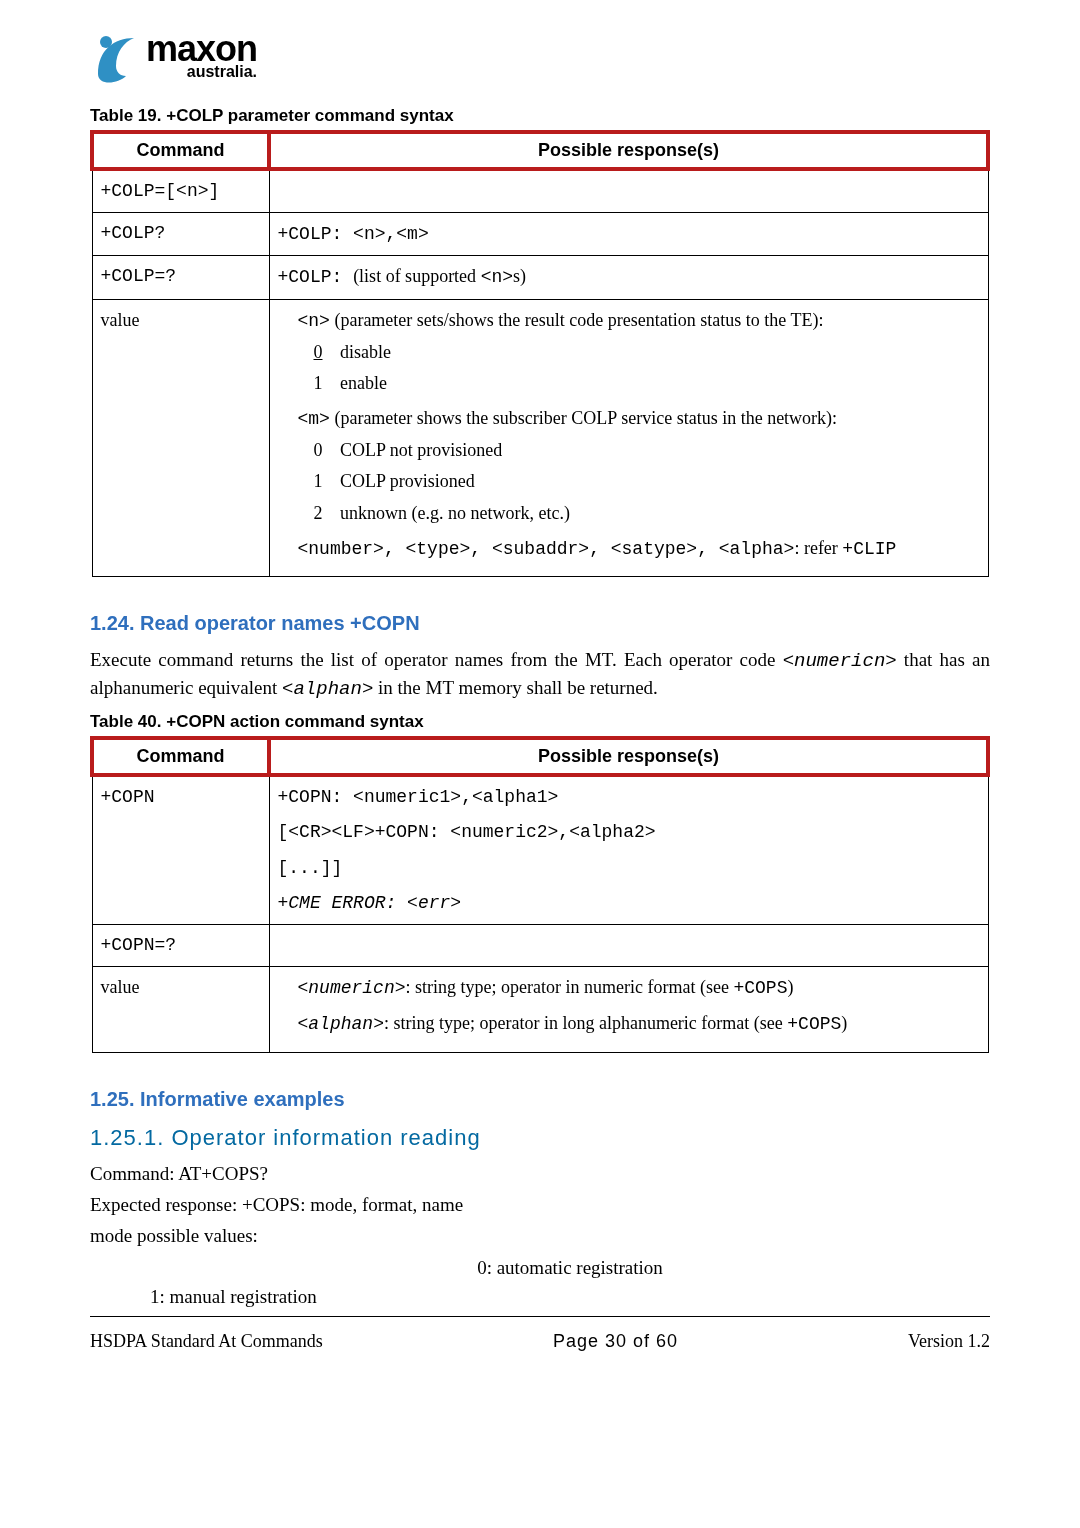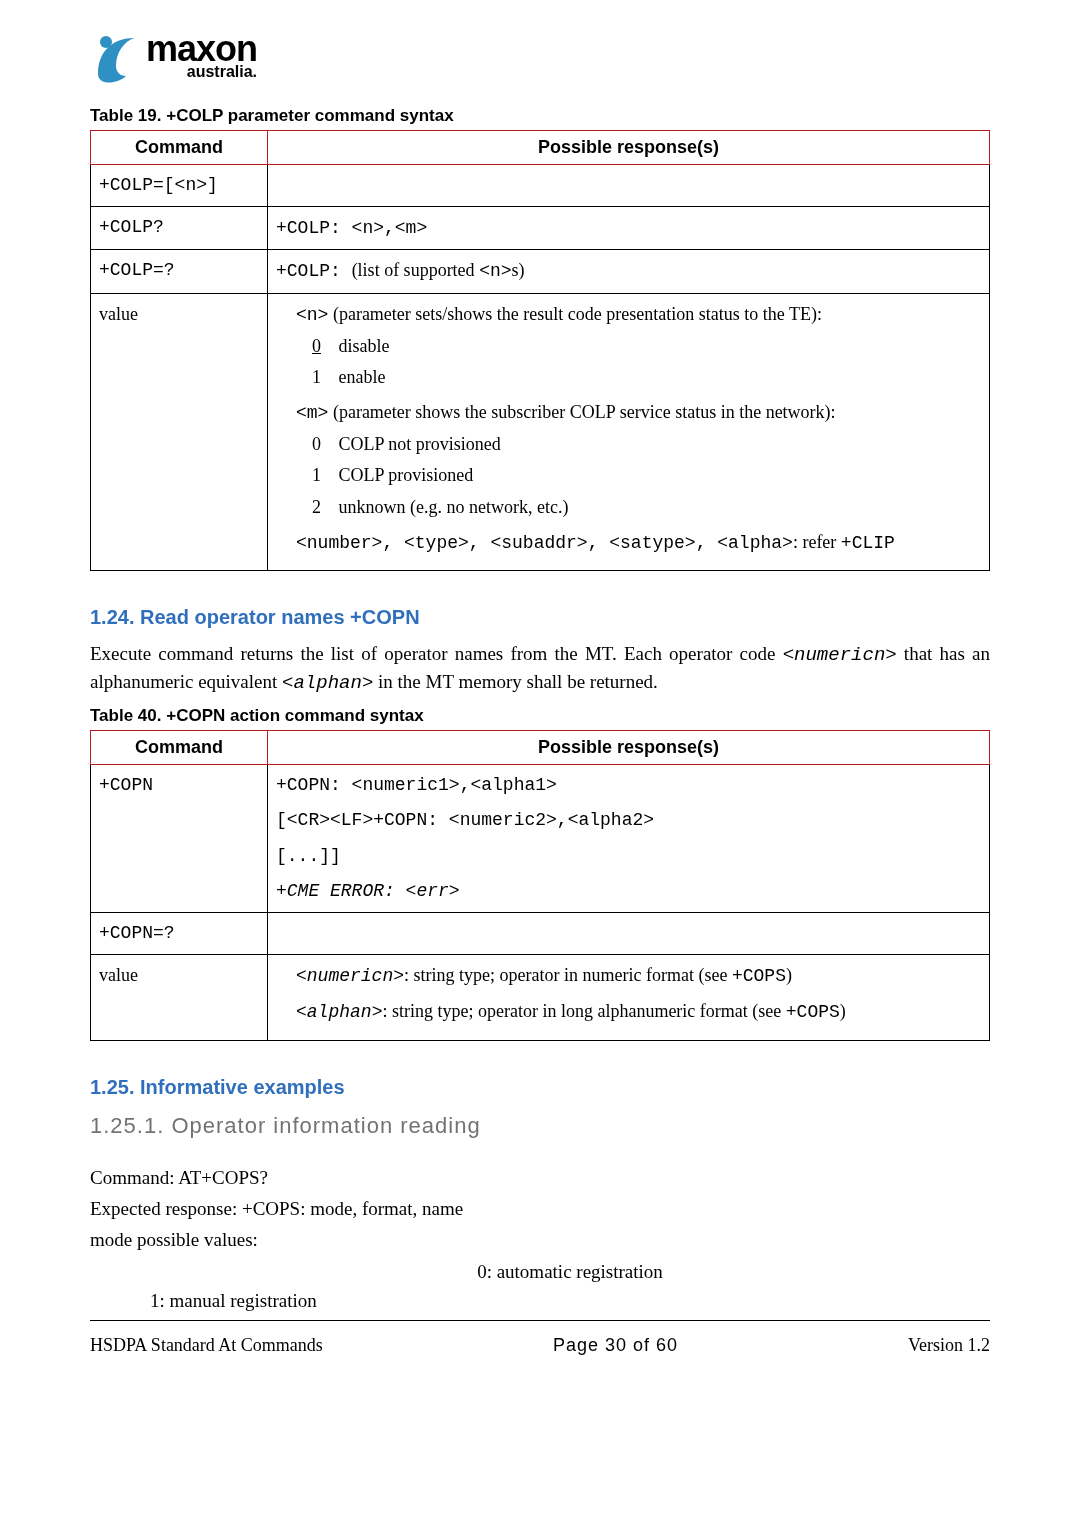--- a/index.html
+++ b/index.html
@@ -42,21 +42,21 @@
   }
   table.cmd {
     border-collapse: collapse;
     width: 100%;
     font-size: 18px;
   }
   table.cmd th {
     font-family: Arial, sans-serif;
     font-weight: 700;
     text-align: center;
-    border: 1px solid #b91c1c;
+    border: 4px solid #b91c1c;
     padding: 4px 6px;
     background: #fff;
   }
   table.cmd td {
     border: 1px solid #000;
     padding: 8px 8px;
     vertical-align: top;
   }
   td.cmdcol {
     width: 160px;
@@ -77,23 +77,23 @@
   h2.sec {
     font-family: Arial, sans-serif;
     font-weight: 700;
     color: #2F6FBD;
     font-size: 20px;
     margin: 32px 0 10px 0;
   }
   h3.sub {
     font-family: Arial, sans-serif;
     font-weight: 400;
-    color: #737373;
+    color: #0369a1;
     font-size: 22px;
-    margin: 8px 0 24px 0;
+    margin: 8px 0 8px 0;
     letter-spacing: 1px;
   }
   .body-list { margin-left: 60px; }
   .footer-rule {
     border: none;
     border-top: 1px solid #000;
     margin: 6px 0 6px 0;
   }
   .footer {
     display: flex;

